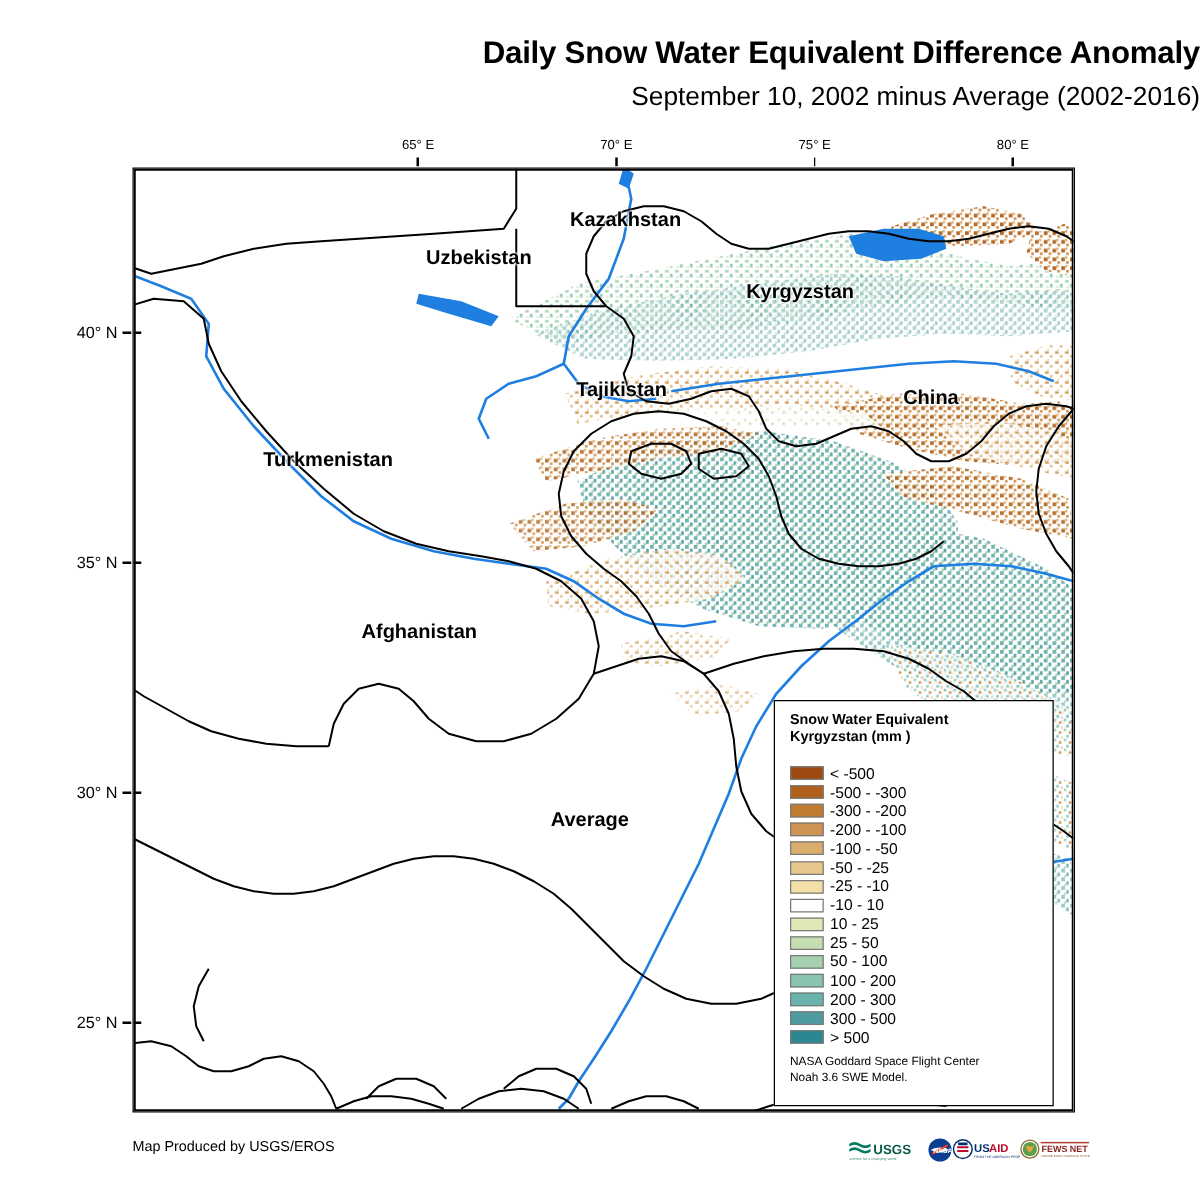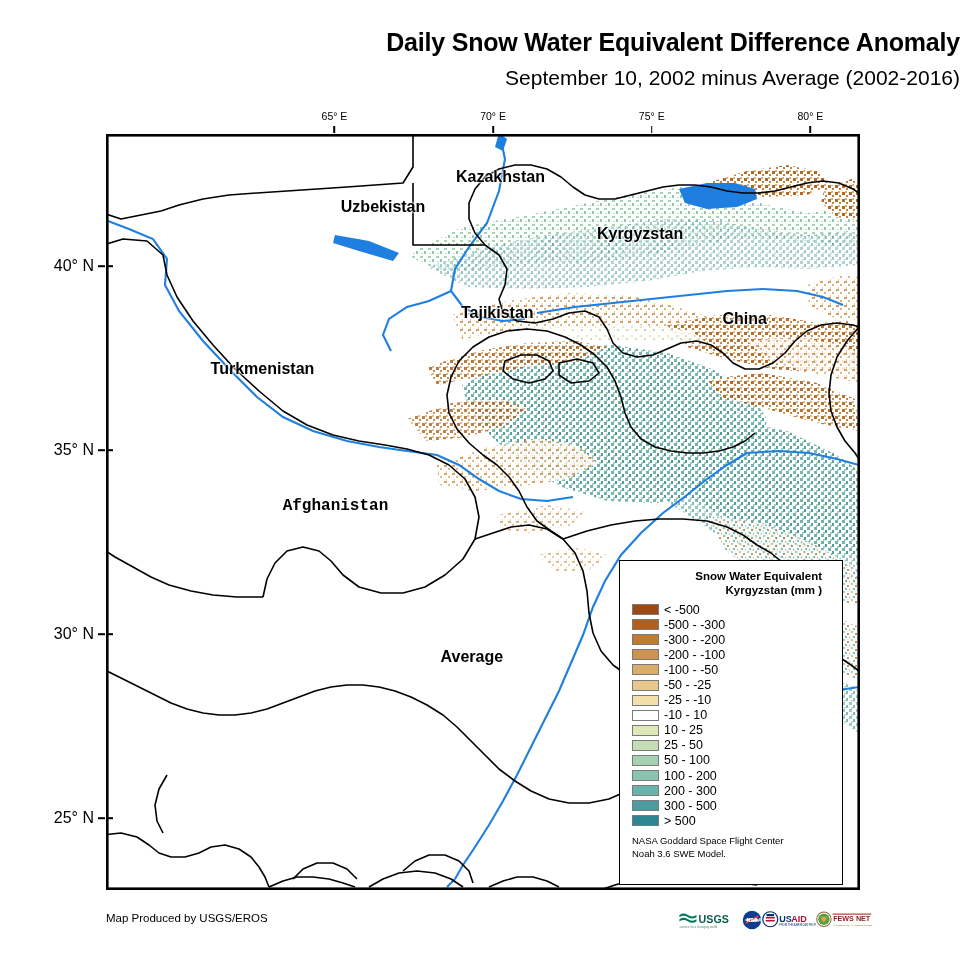--- a/index.html
+++ b/index.html
@@ -23,41 +23,41 @@
     border:1.6px solid #000;background:#ffffff;overflow:hidden;
   }
   #map-canvas{position:absolute;left:0;top:0;width:100%;height:100%;}
   
   .lon-label{
     position:absolute;font-size:10.5px;color:#000;white-space:nowrap;
     transform:translateX(-50%);
   }
   .lon-tick{position:absolute;width:1.6px;height:7px;background:#000;transform:translateX(-50%);}
   .lat-label{
-    position:absolute;font-size:16px;color:#000;white-space:nowrap;
+    position:absolute;font-size:13px;color:#000;white-space:nowrap;
     transform:translateY(-50%);text-align:right;
   }
   .lat-tick{position:absolute;height:1.6px;width:7px;background:#000;transform:translateY(-50%);}
   .lat-tick-in{position:absolute;height:1.6px;width:6px;background:#000;transform:translateY(-50%);}
   
   .country-label{
     position:absolute;font-size:16px;font-weight:bold;color:#000;
     white-space:nowrap;transform:translate(-50%,-50%);
     text-shadow:0 0 2px #fff,0 0 2px #fff,0 0 3px #fff;
     pointer-events:none;
   }
   
   #legend{
     position:absolute;left:619px;top:560px;width:224px;height:325px;
     background:#ffffff;border:1.4px solid #000;box-sizing:border-box;
     padding:8px 0 0 12px;
   }
   #legend-title{
     font-size:11.5px;font-weight:bold;color:#000;line-height:14px;
-    width:190px;margin-bottom:5px;text-align:right;
+    width:190px;margin-bottom:14px;
   }
   .legend-row{display:flex;align-items:center;height:15.1px;}
   .legend-swatch{
     width:27px;height:11px;border:1.2px solid #7a7a7a;box-sizing:border-box;
     flex:0 0 auto;margin-right:5px;
   }
   .legend-text{font-size:12.5px;color:#000;line-height:12px;white-space:nowrap;}
   #legend-source{
     font-size:9.5px;color:#000;line-height:12.5px;margin-top:7px;width:200px;
   }
@@ -284,21 +284,21 @@
     </g>
   </svg>
 
   <div id="country-labels">
       <div class="country-label" style="left: 393.451px; top: 42.2976px;">Kazakhstan</div>
       <div class="country-label" style="left: 533.063px; top: 99.3073px;">Kyrgyzstan</div>
       <div class="country-label" style="left: 276.051px; top: 71.722px;">Uzbekistan</div>
       <div class="country-label" style="left: 390.278px; top: 178.385px;">Tajikistan</div>
       <div class="country-label" style="left: 637.772px; top: 183.902px;">China</div>
       <div class="country-label" style="left: 155.477px; top: 233.556px; text-align: right;">Turkmenistan</div>
-      <div class="country-label" style="left: 228.456px; top: 371.483px; font-family: Liberation Mono, monospace;">Afghanistan</div>
+      <div class="country-label" style="left: 228.456px; top: 371.483px;">Afghanistan</div>
       <div class="country-label" style="left: 364.895px; top: 522.283px;">Average</div>
     </div>
 </div>
 
 <div id="graticule">
     <div class="lon-label" style="left: 334.456px; top: 110px;">65° E</div>
     <div class="lon-tick" style="left: 334.456px; top: 126px;"></div>
     <div class="lon-label" style="left: 493.105px; top: 110px;">70° E</div>
     <div class="lon-tick" style="left: 493.105px; top: 126px;"></div>
     <div class="lon-label" style="left: 651.755px; top: 110px;">75° E</div>

